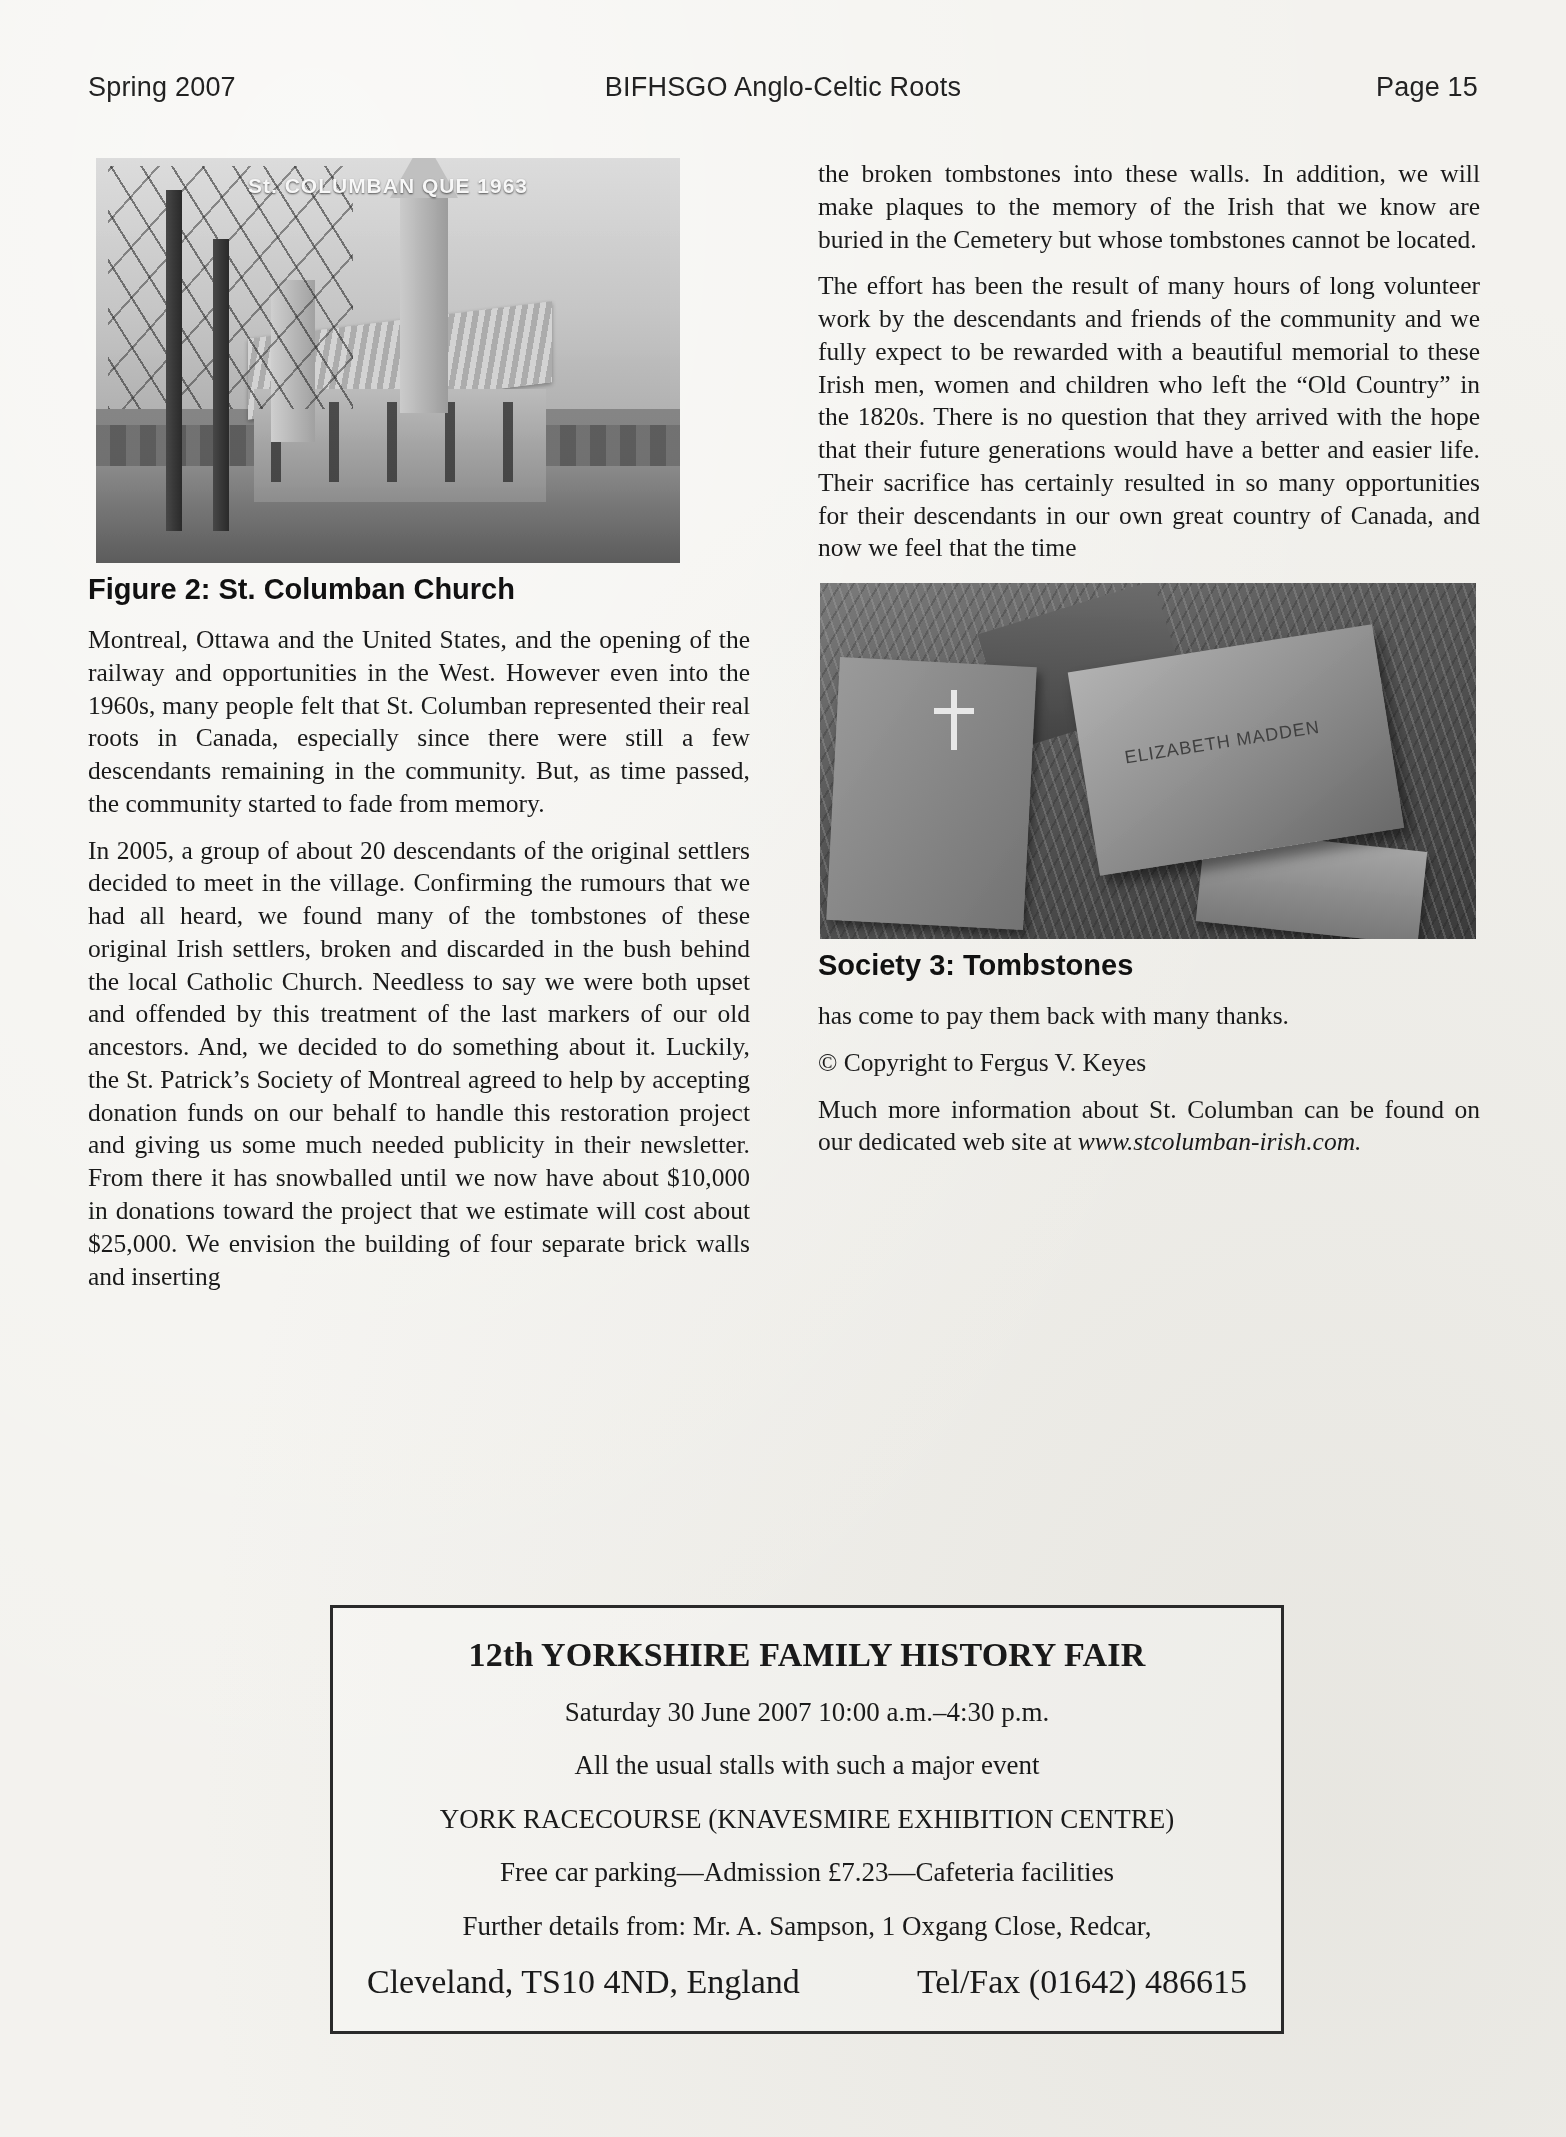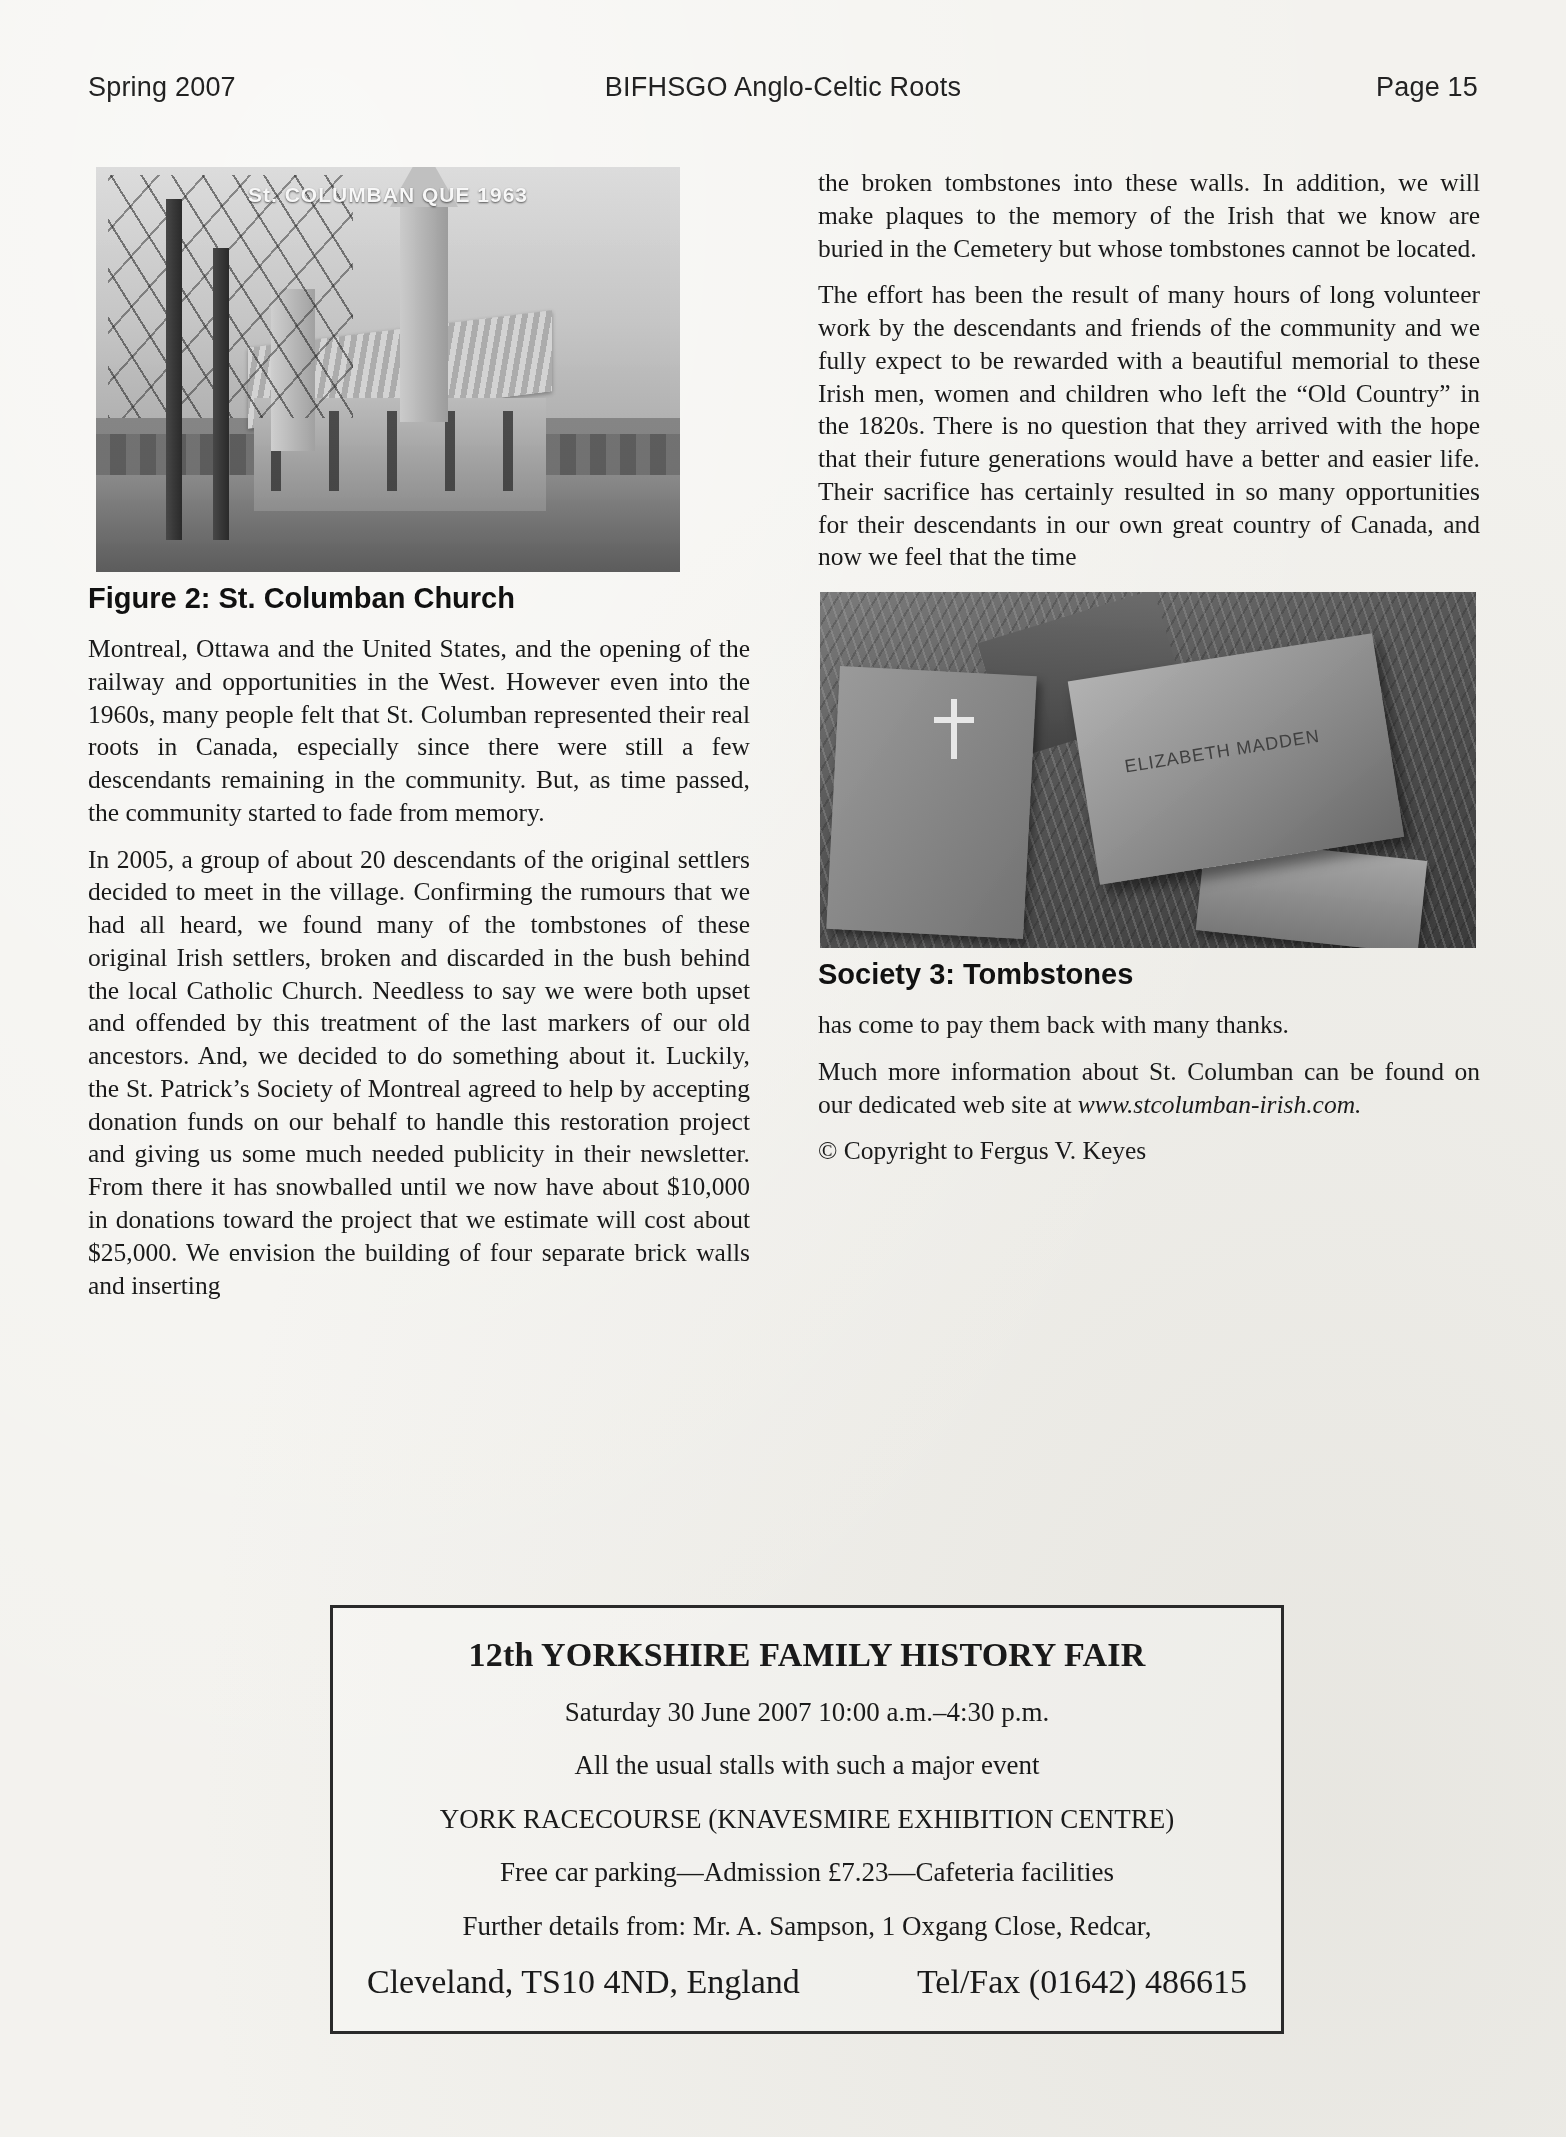--- a/index.html
+++ b/index.html
@@ -40,21 +40,21 @@
   }
   .running-head .center {
     position: absolute;
     left: 50%;
     transform: translateX(-50%);
     white-space: nowrap;
   }
   
   .columns {
     position: absolute;
-    top: 167px;
+    top: 158px;
     left: 88px;
     width: 1392px;
     height: 1420px;
   }
   .col {
     position: absolute;
     top: 0;
     width: 662px;
   }
   .col-left { left: 0; }
@@ -292,23 +292,23 @@
           <div class="slab-d"></div>
           <div class="slab-a">
             <div class="txt" style="left:14%; top:40%;">ELIZABETH MADDEN</div>
           </div>
         </div>
         <div class="fig-caption">Society 3: Tombstones</div>
       </div>
 
       <p class="body">has come to pay them back with many thanks.</p>
 
+      <p class="body" style="text-align:left;">© Copyright to Fergus V. Keyes</p>
+
       <p class="body"><span>Much more information about St. Columban can be found on our dedicated web site at </span><span class="ital">www.stcolumban-irish.com.</span></p>
-
-      <p class="body" style="text-align:left;">© Copyright to Fergus V. Keyes</p>
     </div>
   </div>
 
   <div class="advert">
     <h2>12th YORKSHIRE FAMILY HISTORY FAIR</h2>
     <p>Saturday 30 June 2007 10:00 a.m.–4:30 p.m.</p>
     <p>All the usual stalls with such a major event</p>
     <p>YORK RACECOURSE (KNAVESMIRE EXHIBITION CENTRE)</p>
     <p>Free car parking—Admission £7.23—Cafeteria facilities</p>
     <p>Further details from: Mr. A. Sampson, 1 Oxgang Close, Redcar,</p>

